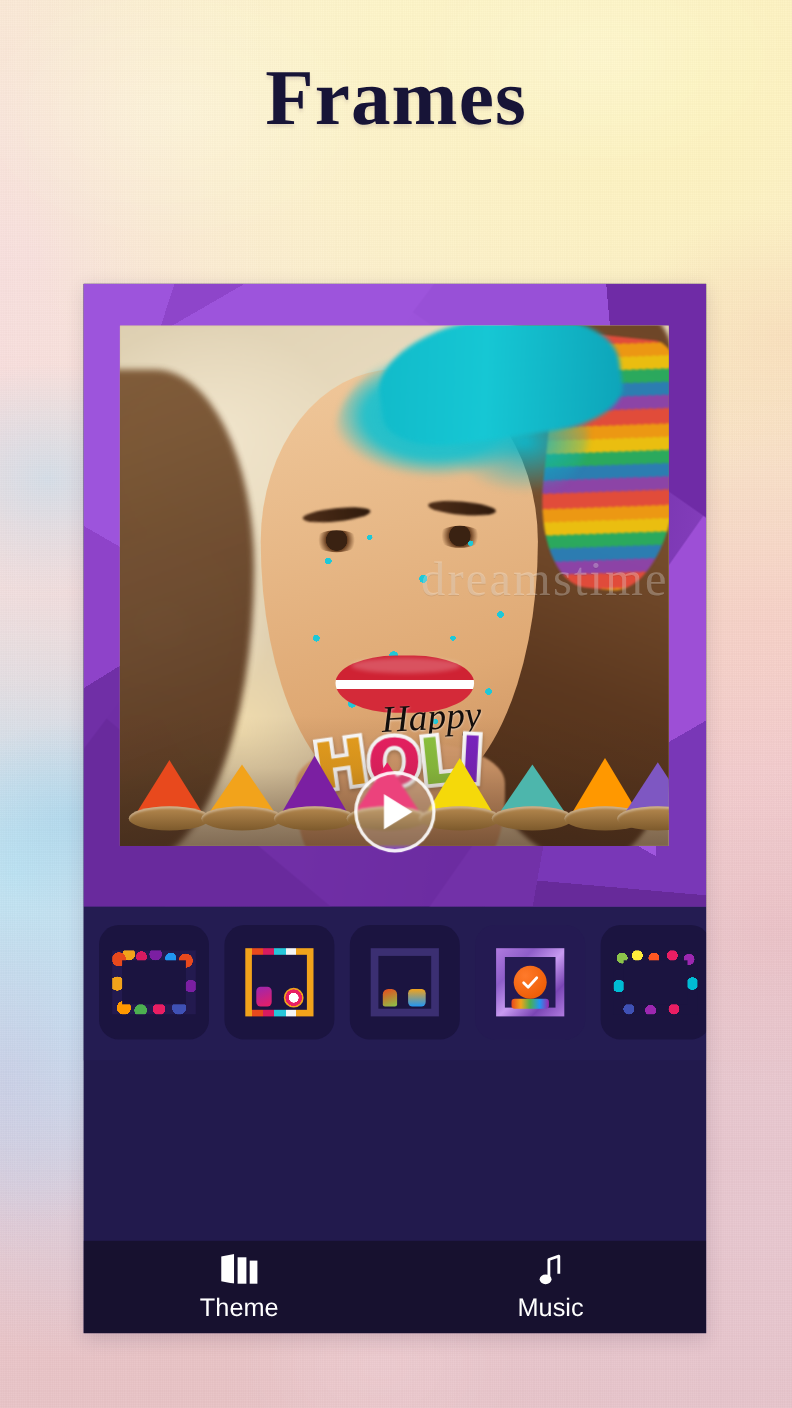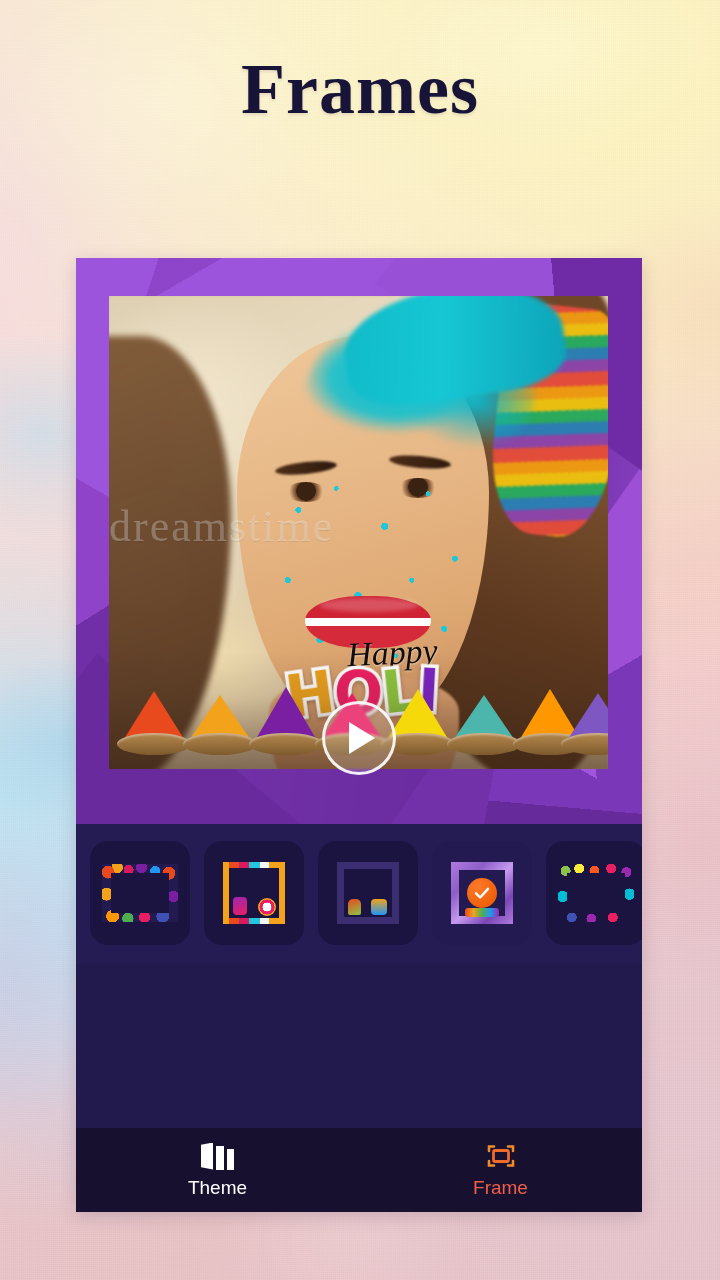--- a/index.html
+++ b/index.html
@@ -195,21 +195,21 @@
     position:absolute; left:196px; top:300px; width:126px; height:52px;
     background:linear-gradient(180deg,#cf2233 0 42%,#ffffff 42% 58%,#d42a39 58% 100%);
     border-radius:50%/55% 55% 60% 60%;
     filter:blur(.5px);
   }
   .ph-lipgloss{
     position:absolute; left:210px; top:302px; width:100px; height:14px;
     border-radius:50%; background:rgba(255,255,255,.22); filter:blur(2px);
   }
   .ph-watermark {
-    position:absolute; left:0; top:205px; width:100%; text-align:left;
+    position:absolute; left:0; top:205px; width:100%; text-align:right;
     font-family:"Liberation Serif",serif; font-size:44px; letter-spacing:2px;
     color:rgba(255,255,255,.28);
     text-shadow:0 1px 0 rgba(0,0,0,.07);
     user-select:none;
   }
 
   
   .sticker-happy {
     position:absolute; left:50%; top:338px; transform:translateX(-12px) rotate(-3deg);
     font-family:"Liberation Serif","DejaVu Serif",serif;
@@ -353,21 +353,21 @@
   .doodle { position:absolute; border-radius:50%; }
 
   
   #bottom-nav {
     position:absolute; left:0; bottom:0; width:566px; height:84px;
     background:#17112f;
     display:flex; align-items:center;
   }
   .nav-item { flex:1 1 0; display:flex; flex-direction:column; align-items:center; gap:6px; }
   .nav-icon { height:30px; display:flex; align-items:center; justify-content:center; }
-  .nav-label { font-size:19px; color:#ffffff; }
+  .nav-label { font-size:23px; color:#ffffff; }
   .nav-item.active .nav-label { color:#ef5f4a; }
   .theme-ico { display:flex; align-items:flex-end; gap:3px; }
   .theme-ico i { display:block; background:#fff; }
   .theme-ico i:nth-child(1){ width:12px; height:27px; clip-path:polygon(0 8%,100% 0,100% 100%,0 92%); }
   .theme-ico i:nth-child(2){ width:8px;  height:24px; }
   .theme-ico i:nth-child(3){ width:7px;  height:21px; }
 </style>
 </head>
 <body>
 
@@ -507,30 +507,25 @@
       <div class="nav-icon">
         <span class="theme-ico">
             <i></i>
             <i></i>
             <i></i>
           </span>
       </div>
       <div class="nav-label">Theme</div>
     </div>
 
-    <div class="nav-item active">
+
+    <div class="nav-item">
       <div class="nav-icon">
-        <svg width="30" height="28" viewBox="0 0 30 28">
-          <g fill="none" stroke="#f08a2b" stroke-width="2.6" stroke-linecap="round">
-            <path d="M3 9 V4.5 H8"></path>
-              <path d="M22 4.5 H27 V9"></path>
-            <path d="M27 19 V23.5 H22"></path>
-              <path d="M8 23.5 H3 V19"></path>
-          </g>
-          <rect x="7.5" y="8.5" width="15" height="11" fill="none" stroke="#ef6b2a" stroke-width="2.8" rx="1.5"></rect>
+        <svg width="24" height="30" viewBox="0 0 24 30">
+          <path d="M10 23 V6 L19 3 V19" fill="none" stroke="#fff" stroke-width="2.6" stroke-linejoin="round"></path>
+          <ellipse cx="7" cy="24" rx="5.4" ry="4.4" fill="#fff"></ellipse>
         </svg>
       </div>
-      <div class="nav-label">Frame</div>
-    </div>
-
+      <div class="nav-label">Music</div>
+    </div>
 
   </div>
 </div>
 
 </body></html>

